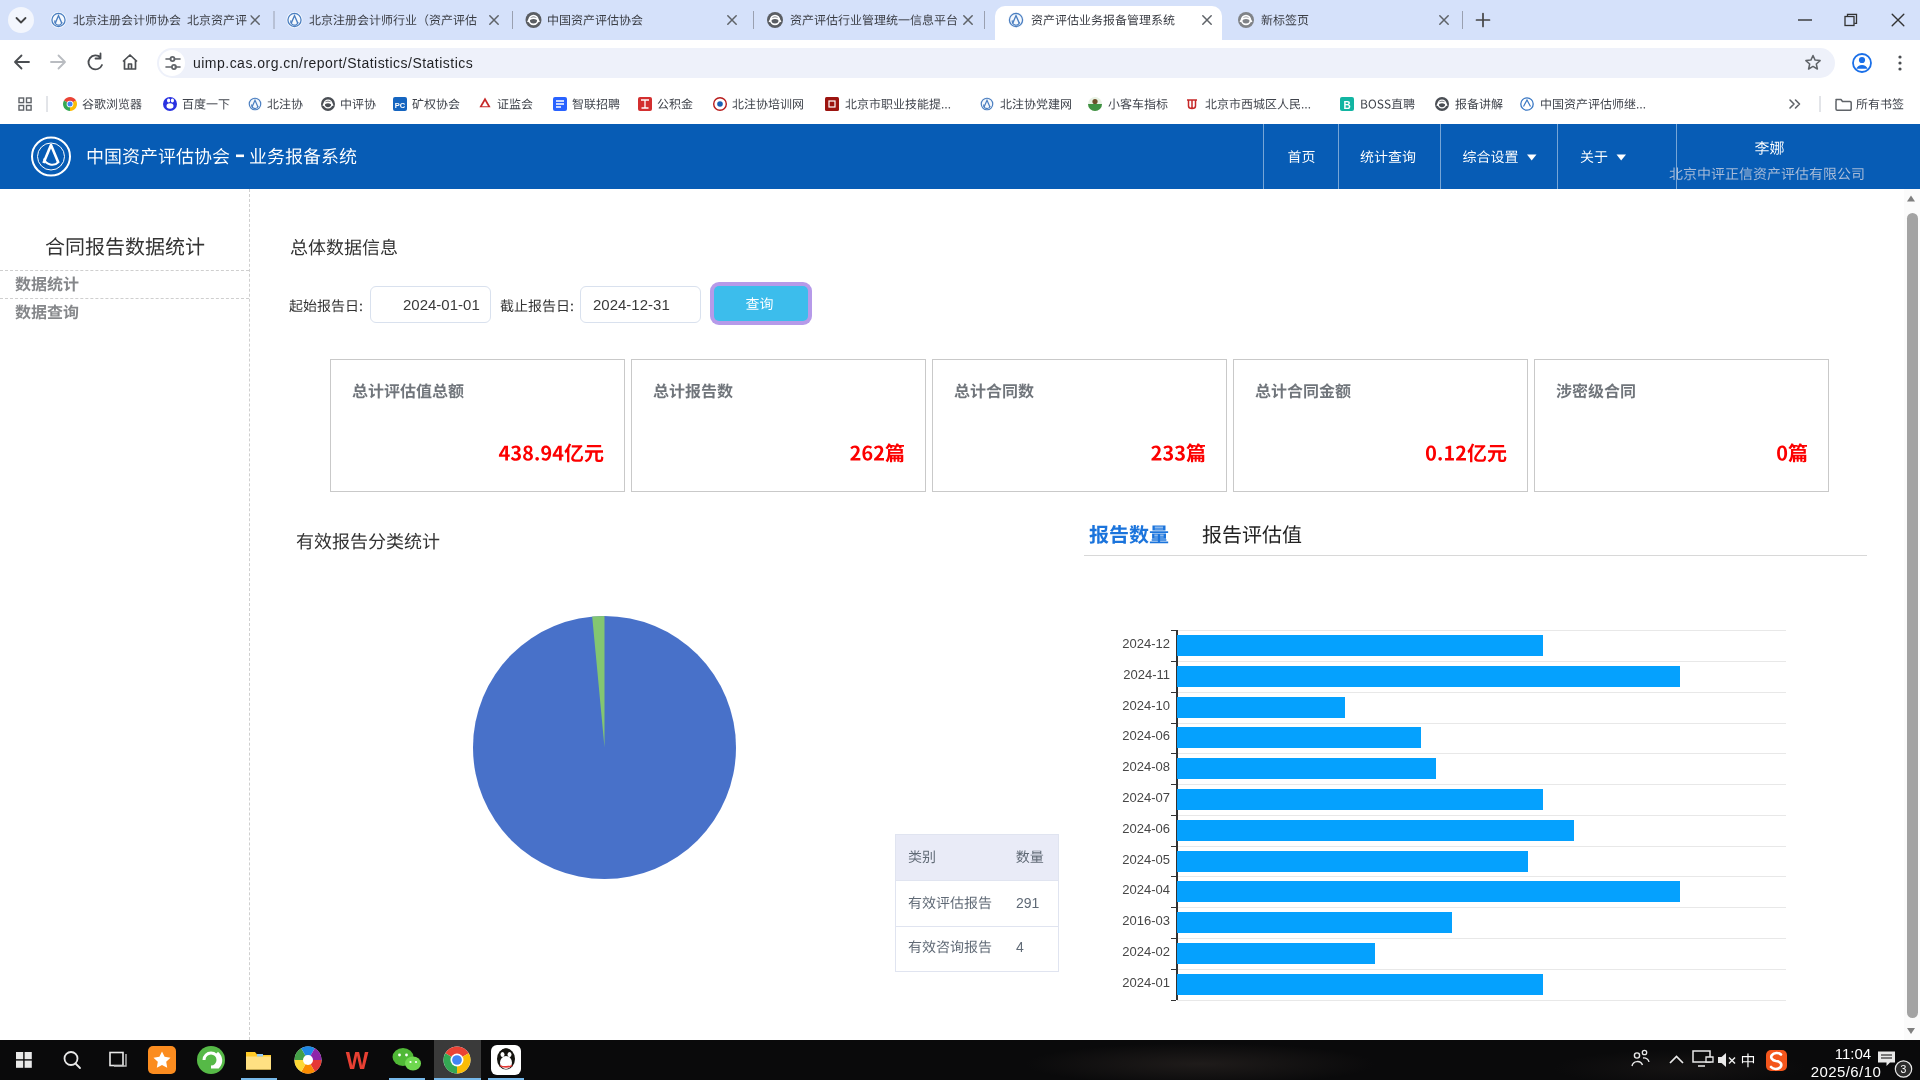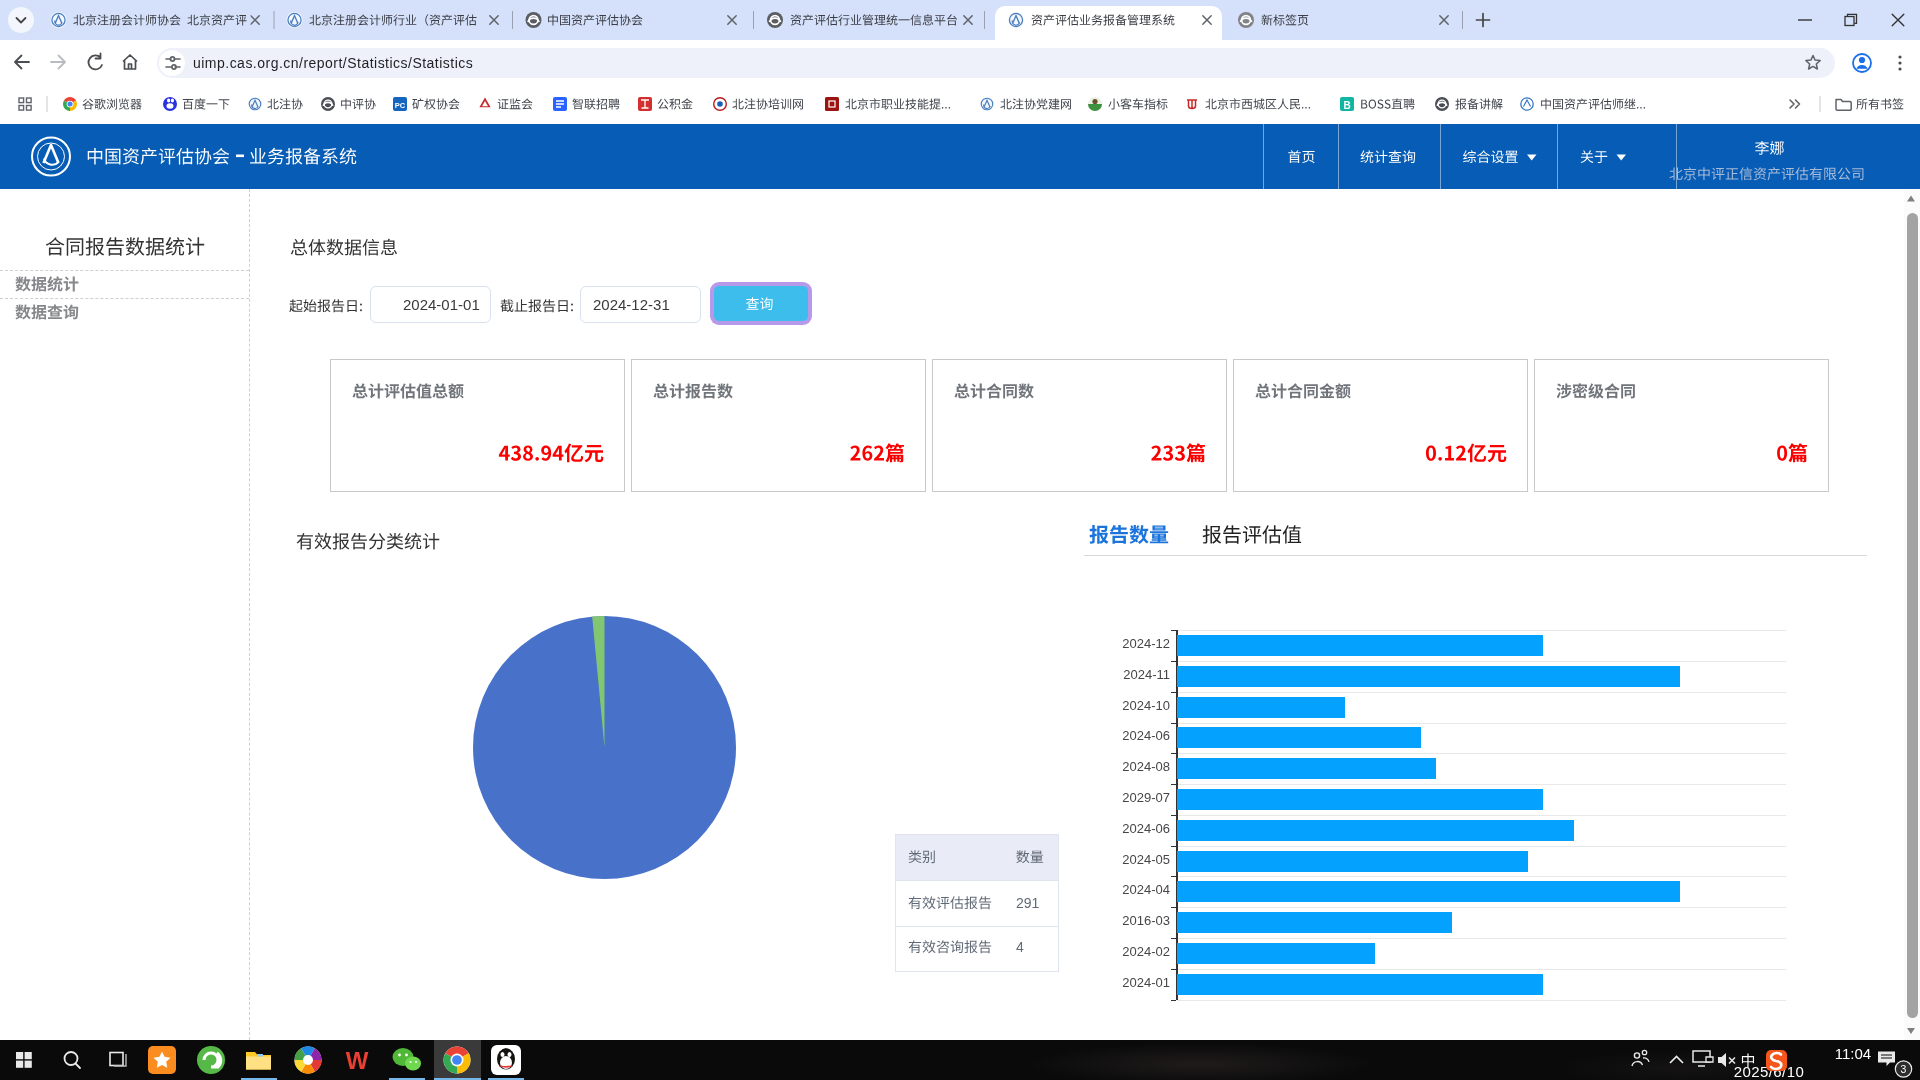--- a/index.html
+++ b/index.html
@@ -105,21 +105,21 @@
 <div class="ylab" style="top:636.1px">2024-12</div>
 <div class="bar" style="top:665.9px;width:503.3px"></div>
 <div class="ylab" style="top:666.9px">2024-11</div>
 <div class="bar" style="top:696.6px;width:167.8px"></div>
 <div class="ylab" style="top:697.6px">2024-10</div>
 <div class="bar" style="top:727.4px;width:244.0px"></div>
 <div class="ylab" style="top:728.4px">2024-06</div>
 <div class="bar" style="top:758.2px;width:259.3px"></div>
 <div class="ylab" style="top:759.2px">2024-08</div>
 <div class="bar" style="top:789.0px;width:366.0px"></div>
-<div class="ylab" style="top:790.0px">2029-07</div>
+<div class="ylab" style="top:790.0px">2024-07</div>
 <div class="bar" style="top:819.7px;width:396.5px"></div>
 <div class="ylab" style="top:820.7px">2024-06</div>
 <div class="bar" style="top:850.5px;width:350.8px"></div>
 <div class="ylab" style="top:851.5px">2024-05</div>
 <div class="bar" style="top:881.3px;width:503.3px"></div>
 <div class="ylab" style="top:882.3px">2024-04</div>
 <div class="bar" style="top:912.0px;width:274.5px"></div>
 <div class="ylab" style="top:913.0px">2016-03</div>
 <div class="bar" style="top:942.8px;width:198.3px"></div>
 <div class="ylab" style="top:943.8px">2024-02</div>
@@ -131,21 +131,21 @@
 <div class="abs" id="sbthumb"></div>
 <div class="abs" id="taskbar"></div>
 <div class="abs" id="tbglow"></div>
 <div class="abs" id="tbglow2"></div>
 <div class="abs" id="chromecell"></div>
 <div class="runline" style="left:241px;width:36px"></div>
 <div class="runline" style="left:389px;width:36px"></div>
 <div class="runline" style="left:434px;width:47px"></div>
 <div class="runline" style="left:488px;width:36px"></div>
 <div class="ttime" style="left:1798px;top:1045px">11:04</div>
-<div class="ttime" style="left:1714px;top:1063px;letter-spacing:0.4px">2025/6/10</div>
+<div class="ttime" style="left:1791px;top:1063px;letter-spacing:0.4px">2025/6/10</div>
 <svg class="ov" viewBox="0 0 1920 1080">
 <defs>
       <path id="b2e" d="M163 -14C215 -14 254 28 254 82C254 137 215 178 163 178C110 178 71 137 71 82C71 28 110 -14 163 -14Z"></path>
       <path id="b30" d="M295 -14C446 -14 546 118 546 374C546 628 446 754 295 754C144 754 44 629 44 374C44 118 144 -14 295 -14ZM295 101C231 101 183 165 183 374C183 580 231 641 295 641C359 641 406 580 406 374C406 165 359 101 295 101Z"></path>
       <path id="b31" d="M82 0H527V120H388V741H279C232 711 182 692 107 679V587H242V120H82Z"></path>
       <path id="b32" d="M43 0H539V124H379C344 124 295 120 257 115C392 248 504 392 504 526C504 664 411 754 271 754C170 754 104 715 35 641L117 562C154 603 198 638 252 638C323 638 363 592 363 519C363 404 245 265 43 85Z"></path>
       <path id="b33" d="M273 -14C415 -14 534 64 534 200C534 298 470 360 387 383V388C465 419 510 477 510 557C510 684 413 754 270 754C183 754 112 719 48 664L124 573C167 614 210 638 263 638C326 638 362 604 362 546C362 479 318 433 183 433V327C343 327 386 282 386 209C386 143 335 106 260 106C192 106 139 139 95 182L26 89C78 30 157 -14 273 -14Z"></path>
       <path id="b34" d="M337 0H474V192H562V304H474V741H297L21 292V192H337ZM337 304H164L279 488C300 528 320 569 338 609H343C340 565 337 498 337 455Z"></path>
       <path id="b36" d="M316 -14C442 -14 548 82 548 234C548 392 459 466 335 466C288 466 225 438 184 388C191 572 260 636 346 636C388 636 433 611 459 582L537 670C493 716 427 754 336 754C187 754 50 636 50 360C50 100 176 -14 316 -14ZM187 284C224 340 269 362 308 362C372 362 414 322 414 234C414 144 369 97 313 97C251 97 201 149 187 284Z"></path>
       <path id="b38" d="M295 -14C444 -14 544 72 544 184C544 285 488 345 419 382V387C467 422 514 483 514 556C514 674 430 753 299 753C170 753 76 677 76 557C76 479 117 423 174 382V377C105 341 47 279 47 184C47 68 152 -14 295 -14ZM341 423C264 454 206 488 206 557C206 617 246 650 296 650C358 650 394 607 394 547C394 503 377 460 341 423ZM298 90C229 90 174 133 174 200C174 256 202 305 242 338C338 297 407 266 407 189C407 125 361 90 298 90Z"></path>

